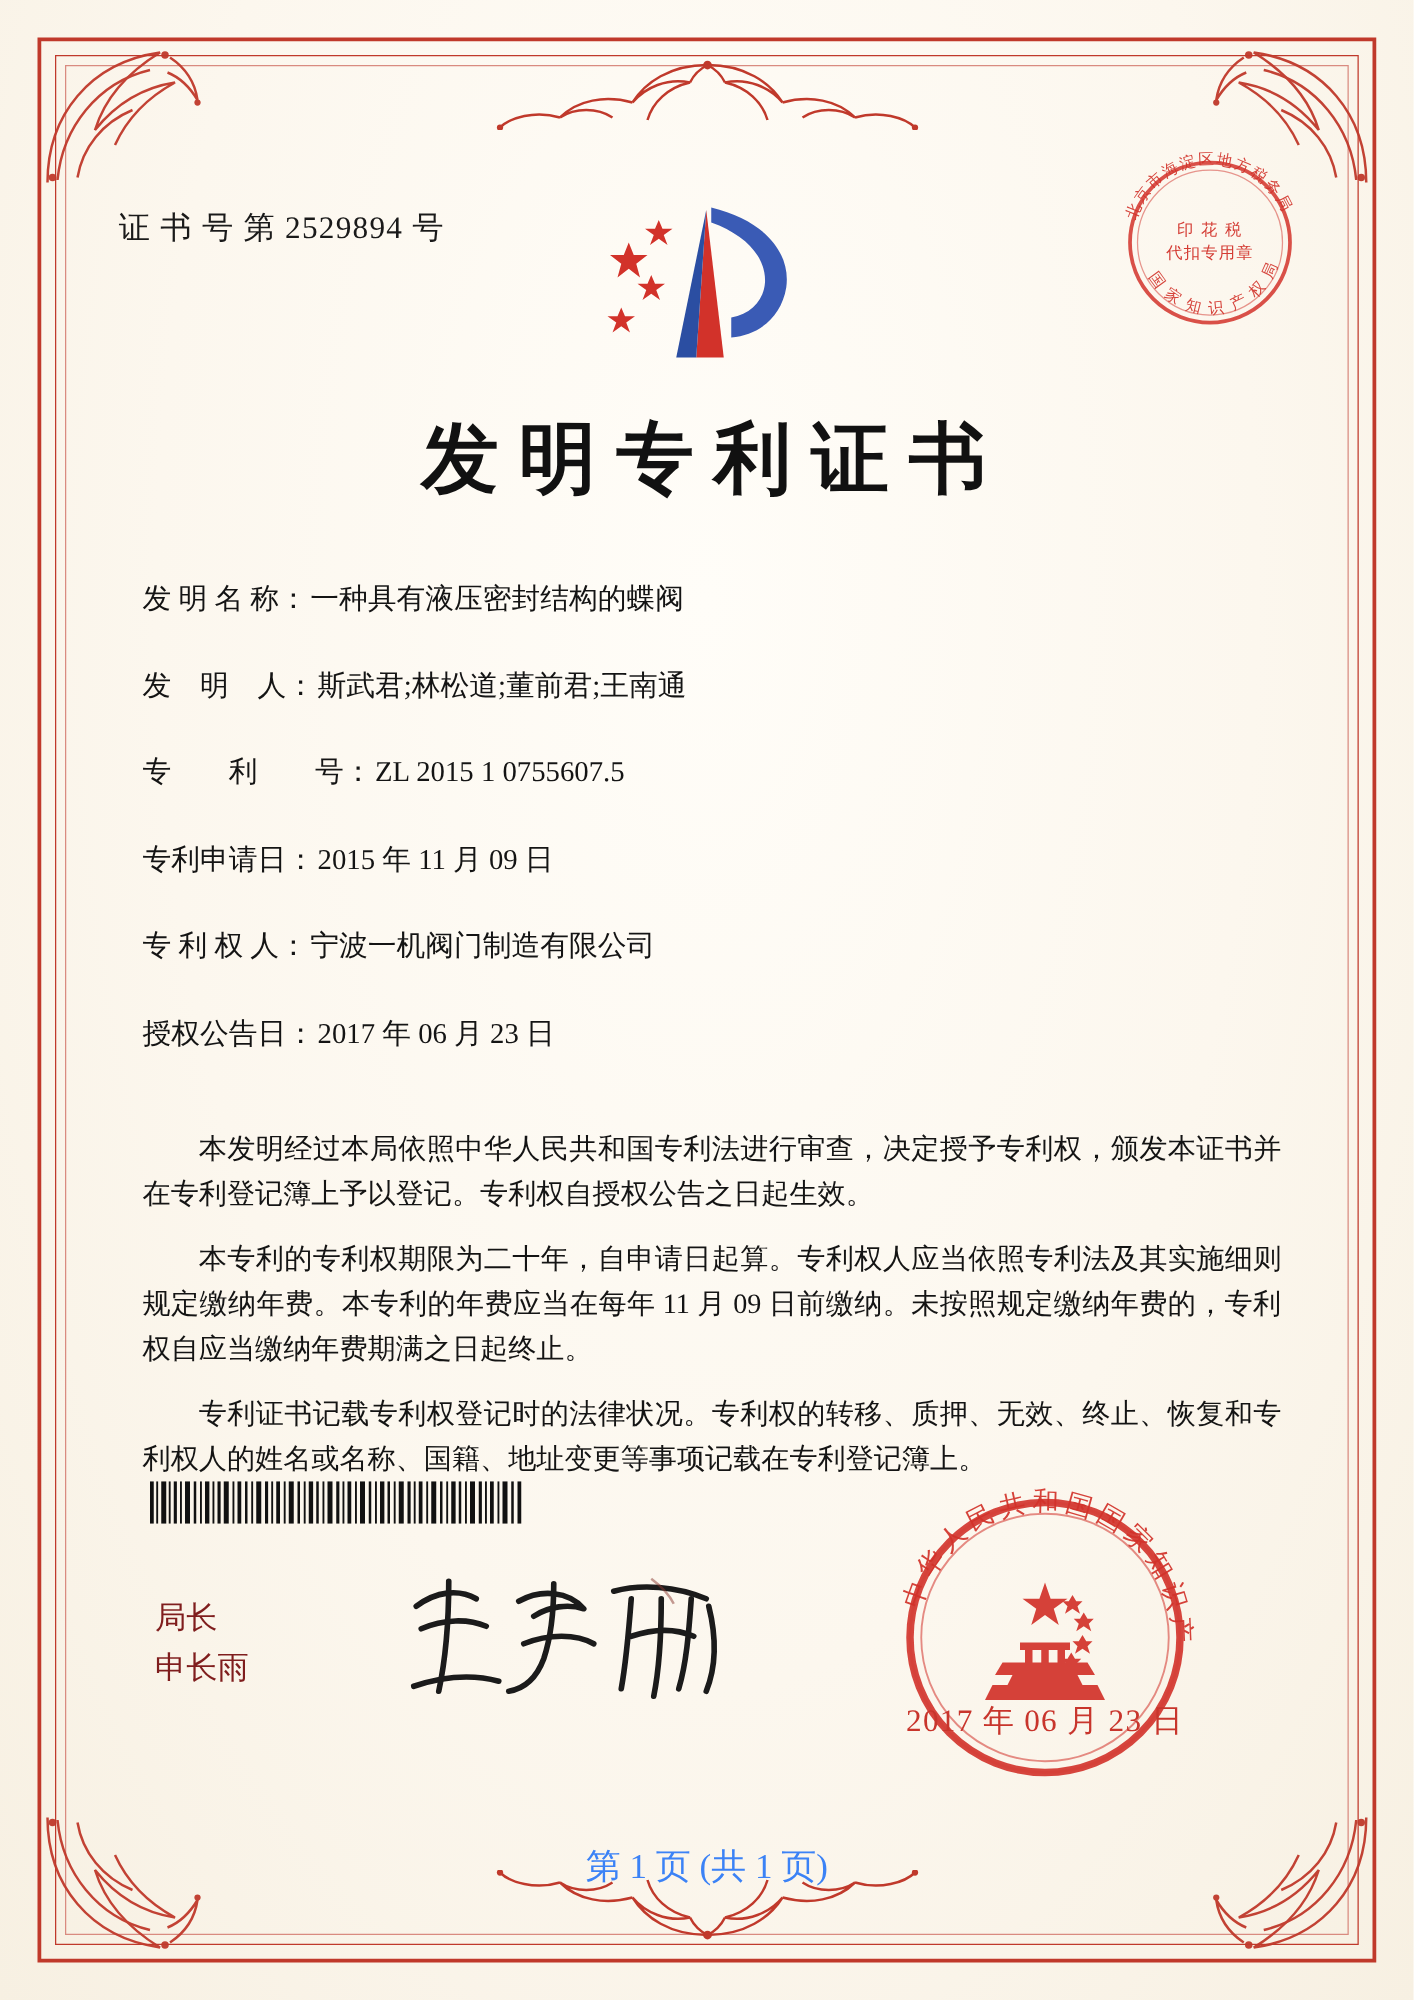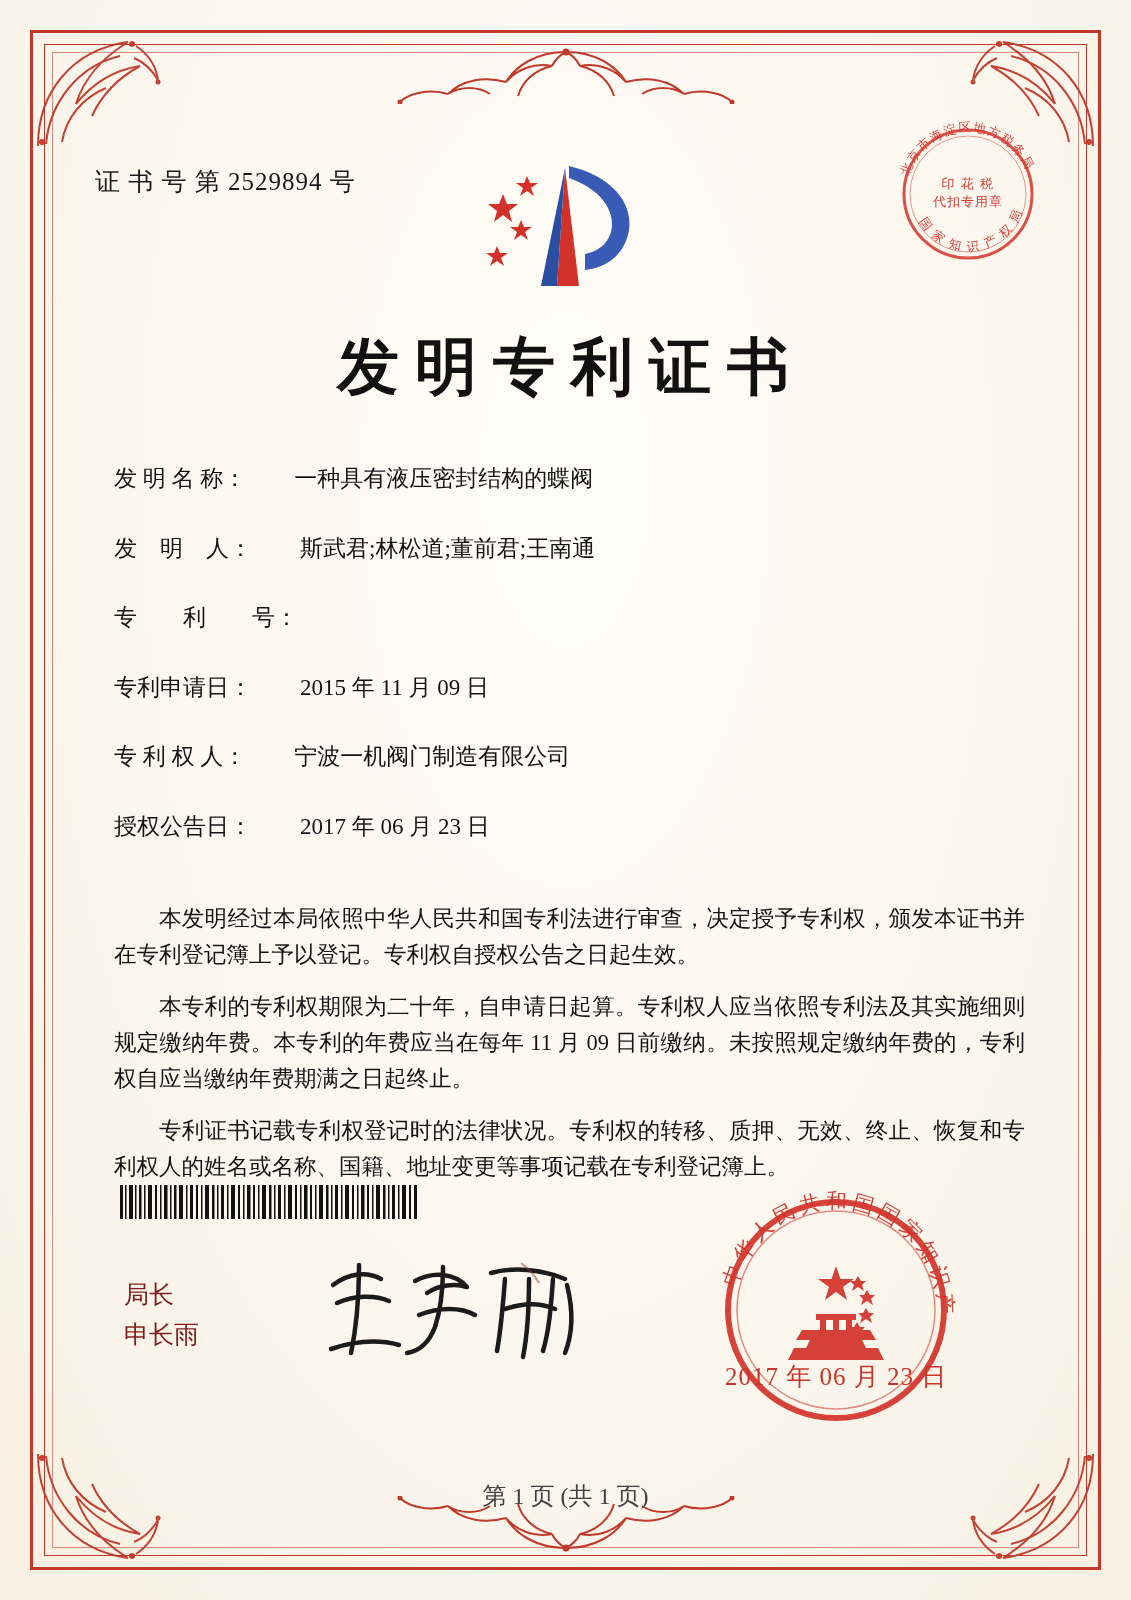--- a/index.html
+++ b/index.html
@@ -126,28 +126,27 @@
     right: 30px;
     top: 395px;
     font-size: 23px;
     color: #141414;
   }
   .field-row {
     margin-bottom: 42px;
     display: flex;
     align-items: baseline;
     line-height: 1.2;
-    gap: 32px;
   }
   .field-label {
     white-space: pre;
     flex: 0 0 auto;
   }
   .field-value {
-    margin-left: 16px;
+    margin-left: 2px;
     flex: 1 1 auto;
   }
 
   .para-block {
     position: absolute;
     left: 44px;
     right: 36px;
     top: 815px;
     font-size: 22.5px;
     line-height: 36px;
@@ -203,22 +202,22 @@
     color: #c8352c;
     letter-spacing: 1px;
     font-family: "Liberation Serif", "DejaVu Serif", serif;
   }
 
   .page-no {
     position: absolute;
     left: 0; right: 0;
     bottom: 18px;
     text-align: center;
-    font-size: 24px;
-    color: #404040;
+    font-size: 28px;
+    color: #3b82f6;
   }
 </style>
 </head>
 <body>
 
 <div class="page">
   <div class="paper-tint"></div>
 
   <div class="border-outer"></div>
   <div class="border-inner"></div>
@@ -349,20 +348,21 @@
       <div class="field-row">
         <span class="field-label">发 明 名 称：</span>
         <span class="field-value">一种具有液压密封结构的蝶阀</span>
       </div>
       <div class="field-row">
         <span class="field-label">发　明　人：</span>
         <span class="field-value">斯武君;林松道;董前君;王南通</span>
       </div>
       <div class="field-row">
         <span class="field-label">专　　利　　号：</span>
+        <span class="field-value">ZL 2015 1 0755607.5</span>
       </div>
       <div class="field-row">
         <span class="field-label">专利申请日：</span>
         <span class="field-value">2015 年 11 月 09 日</span>
       </div>
       <div class="field-row">
         <span class="field-label">专 利 权 人：</span>
         <span class="field-value">宁波一机阀门制造有限公司</span>
       </div>
       <div class="field-row">

